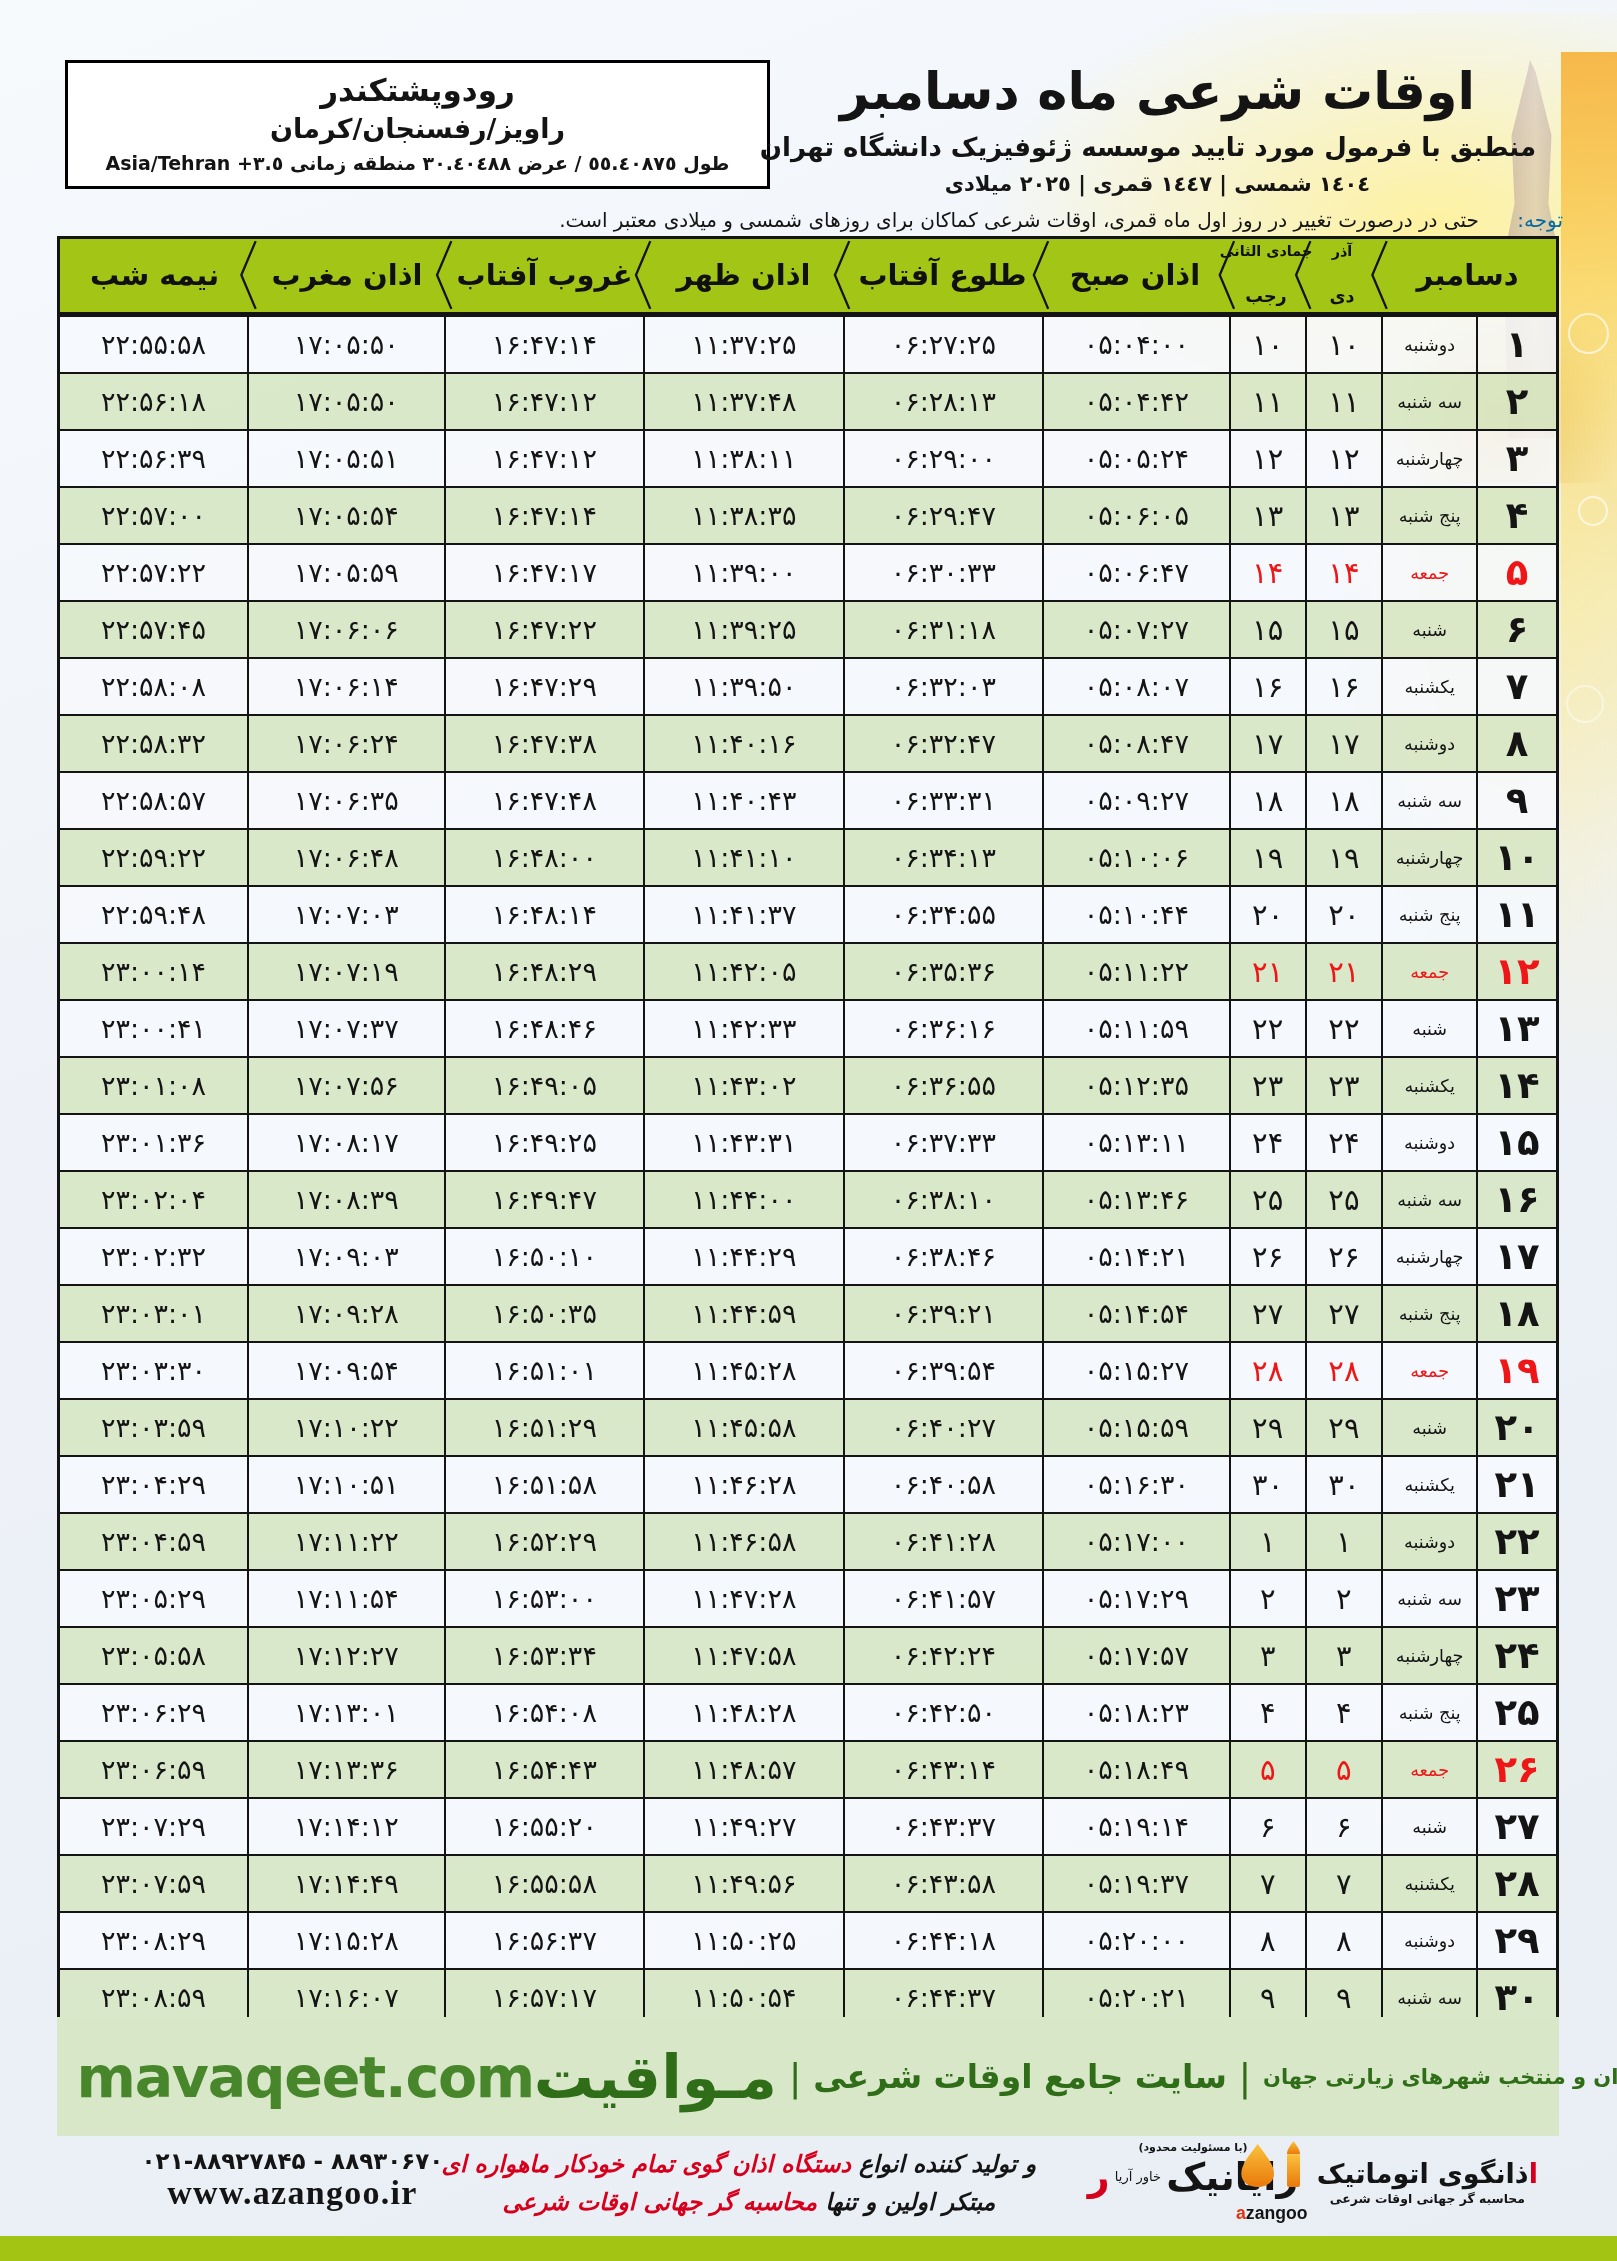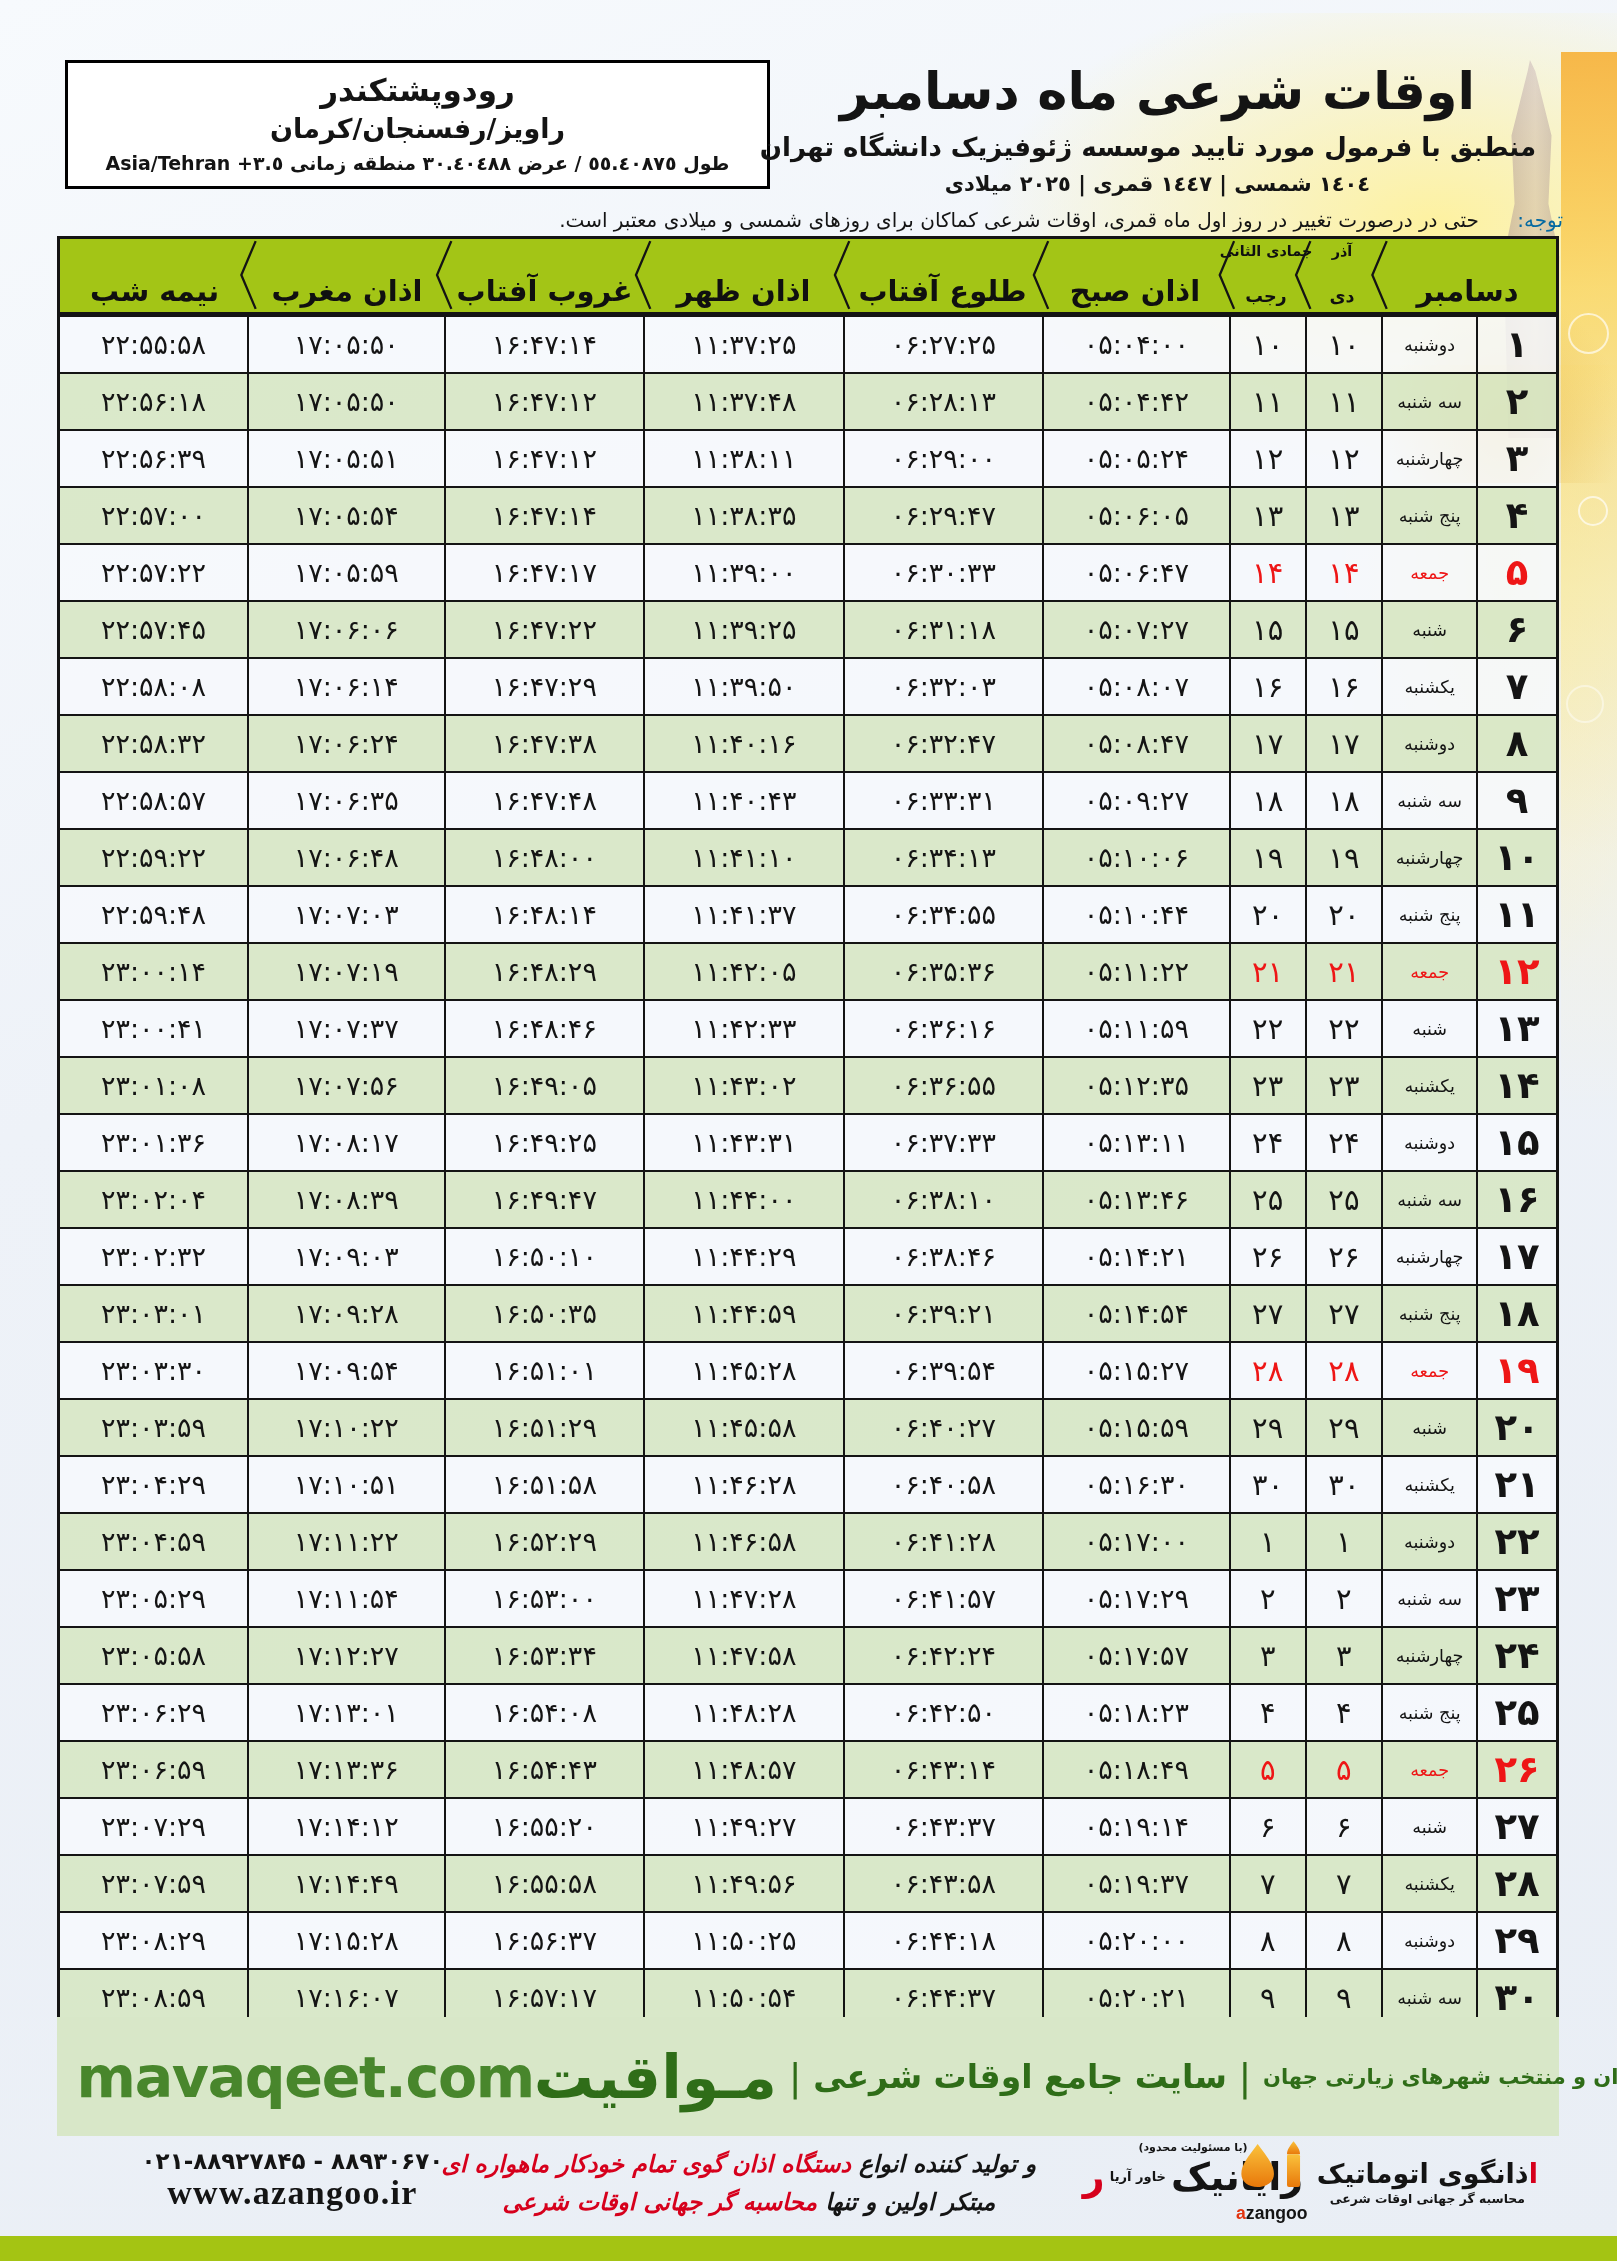--- a/index.html
+++ b/index.html
@@ -38,21 +38,21 @@
   .sub-title{font-size:26px;font-weight:bold;line-height:40px;white-space:nowrap;}
   .years-line{font-size:21px;font-weight:bold;line-height:34px;}
   .notice{position:absolute;right:55px;top:207px;width:1501px;z-index:2;direction:rtl;text-align:right;
     font-size:20px;line-height:26px;white-space:nowrap;}
   .notice b{color:#0369a1;font-weight:normal;margin-left:32px;}
   
   .tablewrap{position:absolute;left:57px;top:236px;z-index:1;}
   .thead{position:relative;width:1502px;height:79px;box-sizing:border-box;
     background:#a3c516;border:3.3px solid #141414;border-bottom:3.9px solid #141414;direction:ltr;}
   .thead .lbl{position:absolute;top:0;height:72px;line-height:72px;text-align:center;
-    font-weight:bold;font-size:29px;color:#101010;white-space:nowrap;margin-top:16px;}
+    font-weight:bold;font-size:29px;color:#101010;white-space:nowrap;}
   .thead .mini{position:absolute;left:50%;transform:translateX(-50%);font-weight:bold;white-space:nowrap;color:#101010;}
   .thead .mini.top{top:3.9px;font-size:14.4px;}
   .thead .mini.bot{bottom:5.2px;font-size:17.6px;}
   .dual{position:absolute;top:0;height:72px;}
   svg.chev{position:absolute;left:0;top:0;}
   table.times{border-collapse:collapse;table-layout:fixed;width:1502px;box-sizing:border-box;
     border:3.3px solid #141414;border-top:0;direction:ltr;}
   td{border:2px solid #141414;height:55px;text-align:center;vertical-align:middle;padding:0;}
   tr:nth-child(odd) td{background:rgba(246,249,252,.82);}
   tr:nth-child(even) td{background:rgba(215,231,196,.9);}
@@ -77,21 +77,21 @@
   .phones{font-size:23px;font-weight:bold;direction:ltr;}
   .website{font-family:"Liberation Serif",serif;font-size:34px;font-weight:bold;letter-spacing:1.3px;}
   .slogan{position:absolute;left:450px;top:9px;width:574px;direction:rtl;text-align:center;
     font-style:italic;font-weight:bold;font-size:23.5px;line-height:38px;white-space:nowrap;}
   .slogan .red{color:#d6001c;}
   .rayanik{position:absolute;left:1070px;top:5.2px;width:222px;direction:rtl;text-align:center;}
   .ray-note{font-size:11px;font-weight:bold;}
   .ray-row{display:flex;direction:rtl;align-items:center;justify-content:center;gap:5.2px;}
   .ray-name{font-size:38px;font-weight:bold;line-height:46px;}
   .ray-r{font-size:38px;font-weight:bold;color:#d6001c;line-height:46px;}
-  .ray-sub{font-size:13px;font-weight:bold;line-height:15.7px;text-align:center;}
+  .ray-sub{font-size:13px;font-weight:normal;line-height:15.7px;text-align:center;}
   .azlogo{position:absolute;right:72px;top:3.9px;direction:rtl;display:flex;align-items:center;gap:9px;}
   .az-texts{text-align:center;}
   .az-title{font-size:27px;font-weight:bold;white-space:nowrap;}
   .az-title .red{color:#d6001c;}
   .az-sub{font-size:12.4px;font-weight:bold;margin-top:2.6px;}
   .az-latin{font-family:"Liberation Sans",sans-serif;font-size:17.6px;font-weight:bold;direction:ltr;margin-top:1.3px;}
   .az-latin .red{color:#e2340f;}
   .greenbar{position:absolute;left:0;bottom:0;width:1618px;height:25.4px;background:#a4c413;z-index:2;}
 </style>
 </head>

